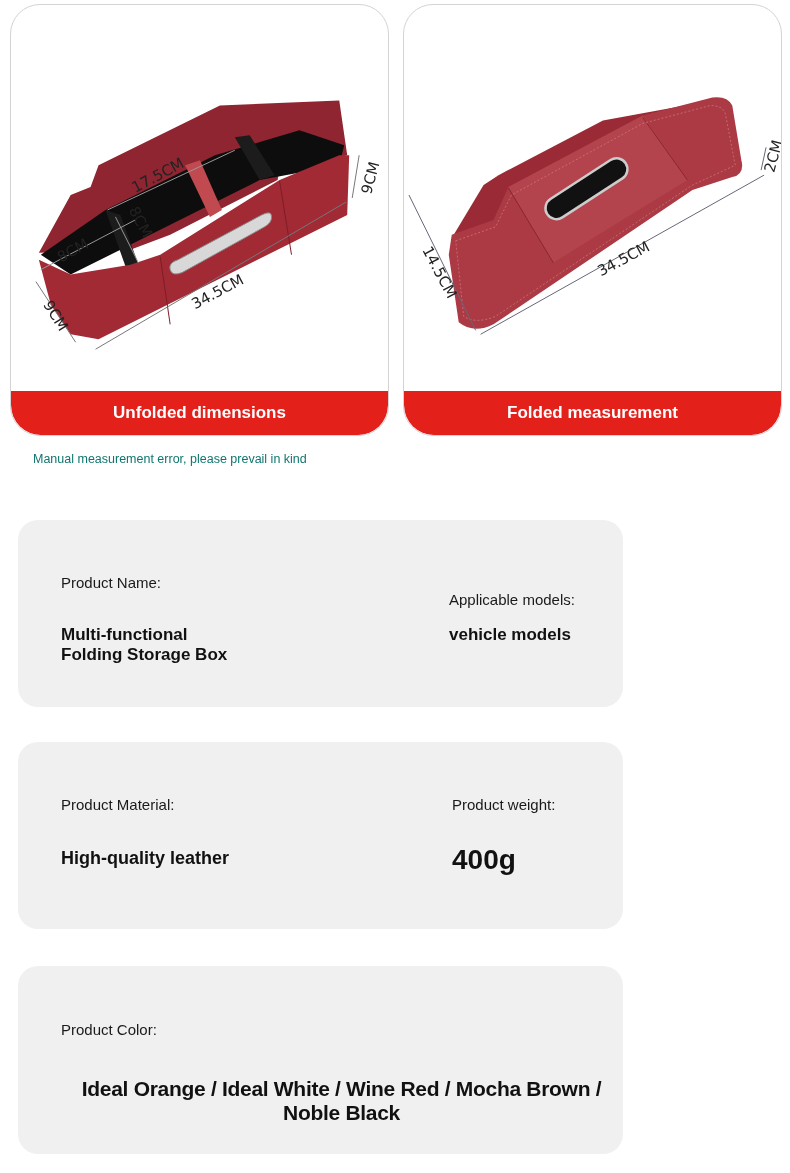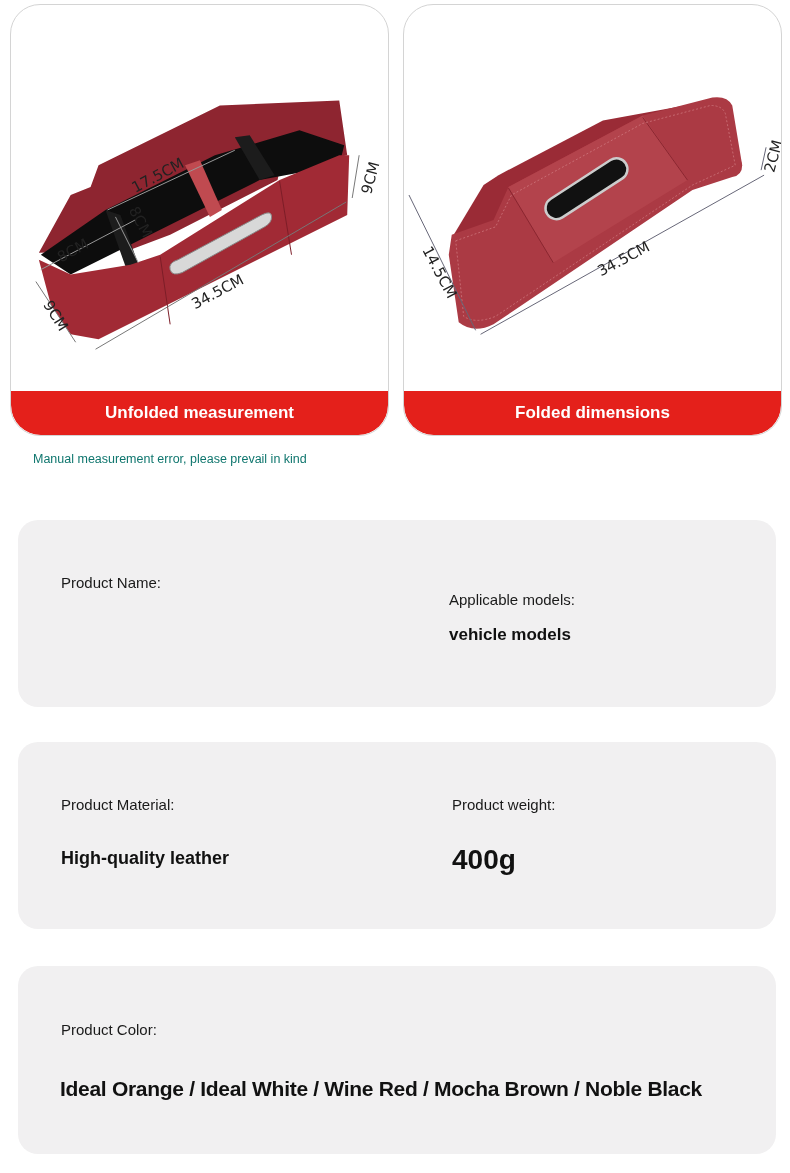--- a/index.html
+++ b/index.html
@@ -18,21 +18,21 @@
     background: #e4201b; color: #fff; font-weight: bold; font-size: 17px;
     display: flex; align-items: center; justify-content: center;
     border-radius: 0 0 30px 30px;
   }
 
   .note {
     position: absolute; left: 33px; top: 452px; font-size: 12.5px; color: #0f766e;
   }
 
   .info-card {
-    position: absolute; left: 18px; width: 758px; background: #f1f0f1; border-radius: 20px;
+    position: absolute; left: 18px; width: 605px; background: #f1f0f1; border-radius: 20px;
   }
   .info-card .label { position: absolute; font-size: 15px; color: #1a1a1a; }
   .info-card .value { position: absolute; font-size: 17px; font-weight: bold; color: #111; line-height: 20px; }
 
   .card1 { top: 520px; height: 187px; }
   .card2 { top: 742px; height: 187px; }
   .card3 { top: 966px; height: 188px; text-align: center; }
 
   .dim-text { font-family: "DejaVu Sans", sans-serif; font-size: 15px; fill: #222; }
 </style>
@@ -64,21 +64,21 @@
     <line x1="25" y1="277" x2="65" y2="338" stroke="#777" stroke-width="1"></line>
     <line x1="350" y1="150" x2="343" y2="193" stroke="#777" stroke-width="1"></line>
     <line x1="105" y1="212" x2="128" y2="258" stroke="#999" stroke-width="1"></line>
     <text class="dim-text" transform="translate(125,188) rotate(-28)" fill="#f0e0e0">17.5CM</text>
     <text class="dim-text" transform="translate(50,258) rotate(-28)" fill="#f0e0e0">8CM</text>
     <text class="dim-text" transform="translate(118,205) rotate(62)" fill="#f0e0e0">8CM</text>
     <text class="dim-text" transform="translate(185,305) rotate(-28)">34.5CM</text>
     <text class="dim-text" transform="translate(32,300) rotate(58)">9CM</text>
     <text class="dim-text" transform="translate(362,190) rotate(-75)">9CM</text>
   </svg>
-  <div class="banner">Unfolded measurement</div>
+  <div class="banner">Unfolded dimensions</div>
 </div>
 
 <div class="dim-card right">
   <svg class="illus" viewBox="0 0 379 388">
 
     <path d="M50 230 L80 180 L95 170 L200 115 L310 95 L325 110 L340 160 L200 200 Z" fill="#9a2b36"></path>
 
     <path d="M48 230 L90 215 L105 182 L240 110 L310 92 Q325 90 330 100 L340 160 Q340 170 330 172 L290 185 L90 320 Q70 330 55 318 L45 250 Z" fill="#ab3a44"></path>
 
     <path d="M105 182 L240 110 L285 175 L150 258 Z" fill="#b3434c"></path>
@@ -89,27 +89,31 @@
 
     <rect x="0" y="0" width="94" height="22" rx="11" transform="translate(138,200) rotate(-33)" fill="#111" stroke="#ccc" stroke-width="2.5"></rect>
 
     <line x1="5" y1="190" x2="72" y2="326" stroke="#667" stroke-width="1"></line>
     <line x1="77" y1="330" x2="362" y2="170" stroke="#667" stroke-width="1"></line>
     <line x1="364" y1="142" x2="359" y2="165" stroke="#667" stroke-width="1"></line>
     <text class="dim-text" transform="translate(198,272) rotate(-28)">34.5CM</text>
     <text class="dim-text" transform="translate(18,245) rotate(62)">14.5CM</text>
     <text class="dim-text" transform="translate(372,168) rotate(-75)">2CM</text>
   </svg>
-  <div class="banner">Folded dimensions</div>
+  <div class="banner">Folded measurement</div>
 </div>
 
 <div class="note">Manual measurement error, please prevail in kind</div>
 
 <div class="info-card card1">
   <div class="label" style="left:43px; top:54px;">Product Name:</div>
+  <div class="value" style="left:43px; top:105px;">
+    <div>Multi-functional</div>
+    <div>Folding Storage Box</div>
+  </div>
   <div class="label" style="left:431px; top:54px;margin-top:17px;">Applicable models:</div>
   <div class="value" style="left:431px; top:105px;">
     <div>vehicle models</div>
   </div>
 </div>
 
 <div class="info-card card2">
   <div class="label" style="left:43px; top:54px;">Product Material:</div>
   <div class="value" style="left:43px; top:106px; font-size:18px;">High-quality leather</div>
   <div class="label" style="left:434px; top:54px;">Product weight:</div>

